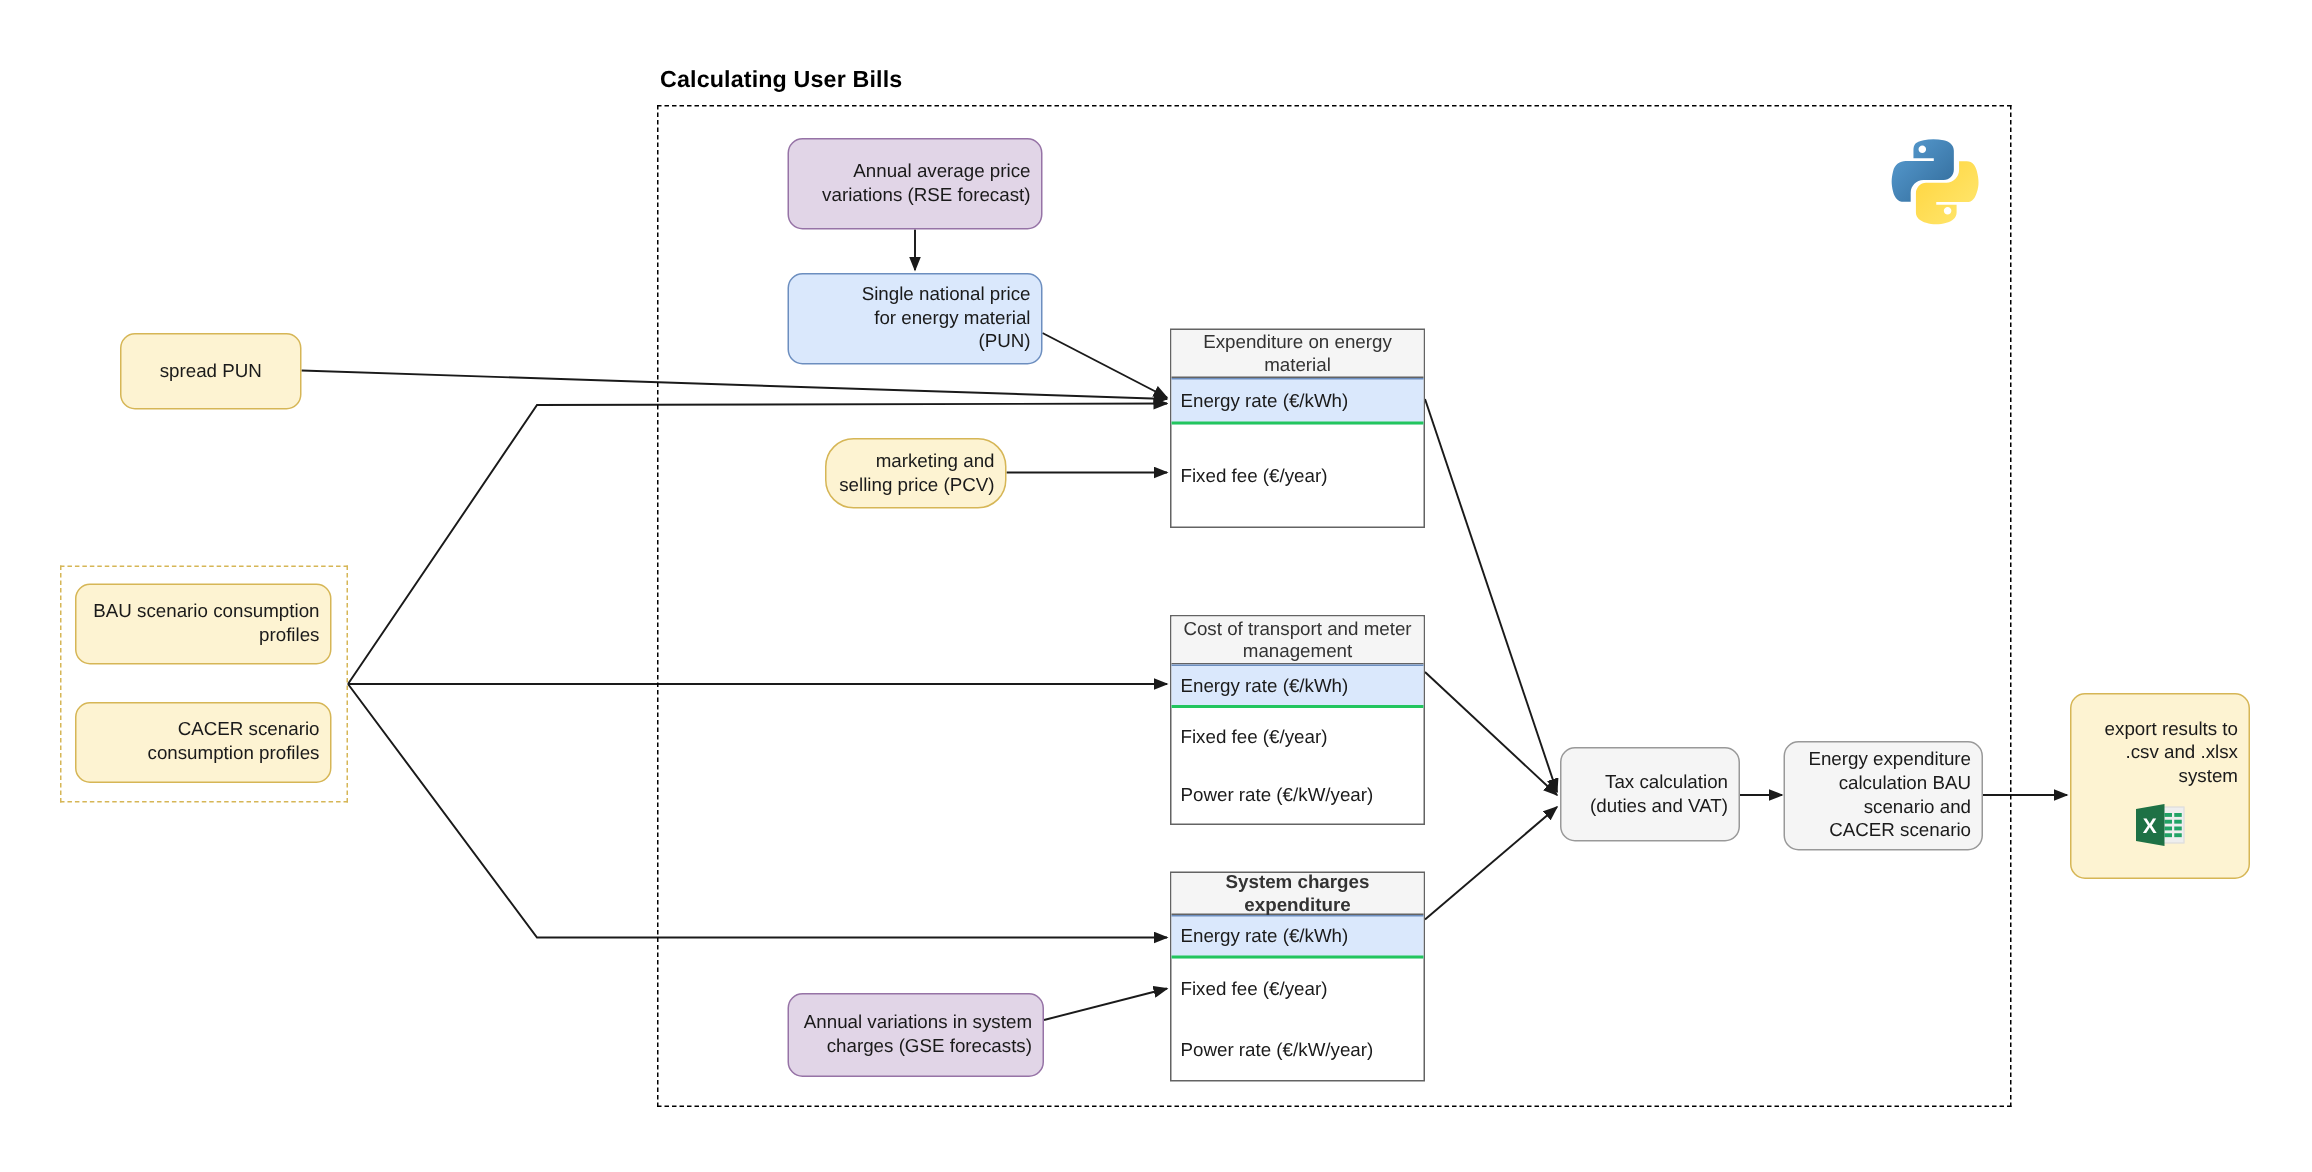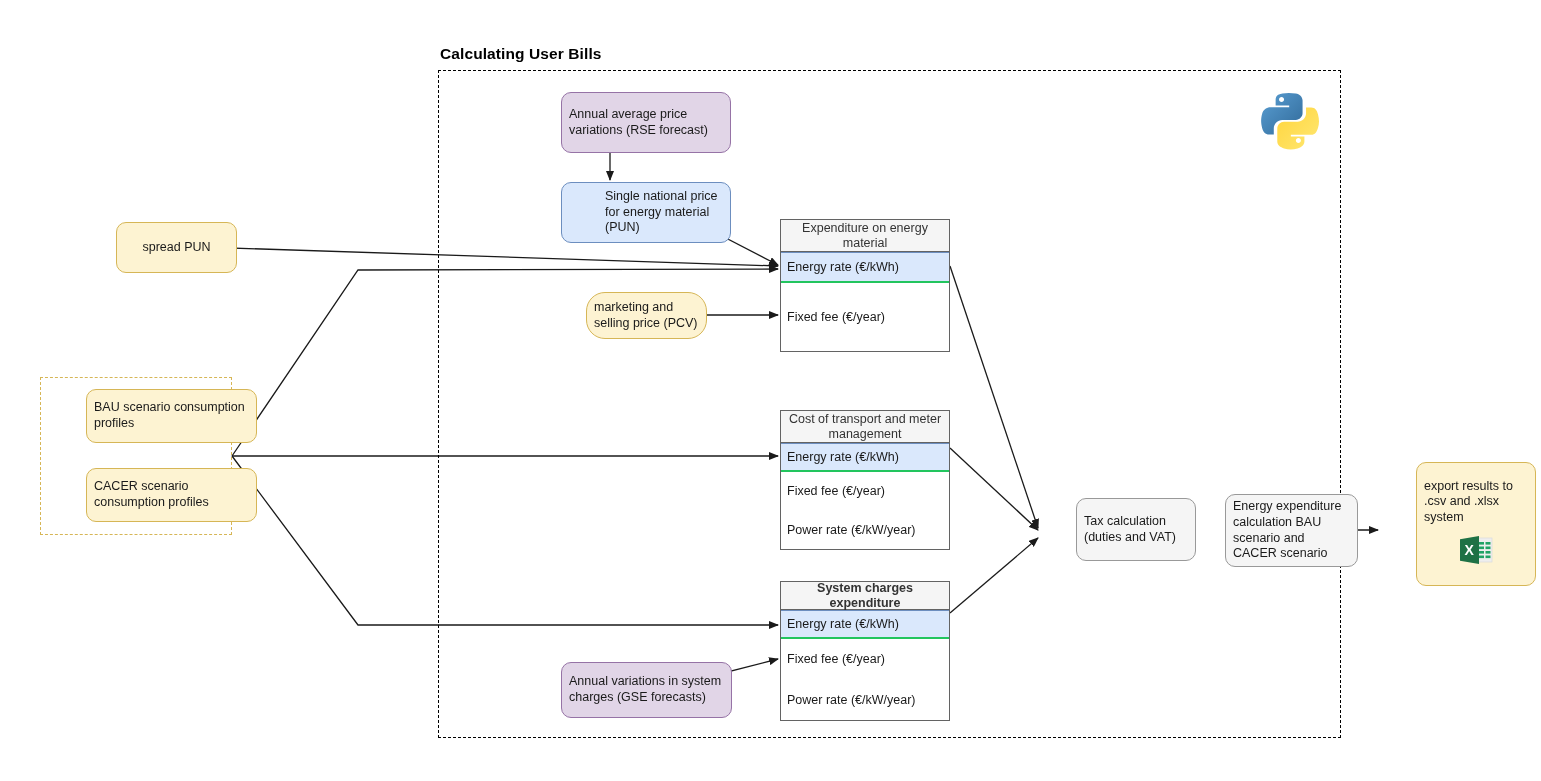--- a/index.html
+++ b/index.html
@@ -24,26 +24,25 @@
     width: 1541px;
     height: 781px;
     pointer-events: none;
   }
   .node {
     position: absolute;
     box-sizing: border-box;
     display: flex;
     align-items: center;
     justify-content: center;
-    text-align: left;
+    text-align: right;
     font-size: 12.5px;
     line-height: 1.25;
     color: #1a1a1a;
     z-index: 3;
-    margin-left: 36px;
   }
   .rounded {
     border-radius: 10px;
   }
   .yellow {
     background: #fdf3d2;
     border: 1px solid #d6b656;
   }
   .purple {
     background: #e1d5e7;

